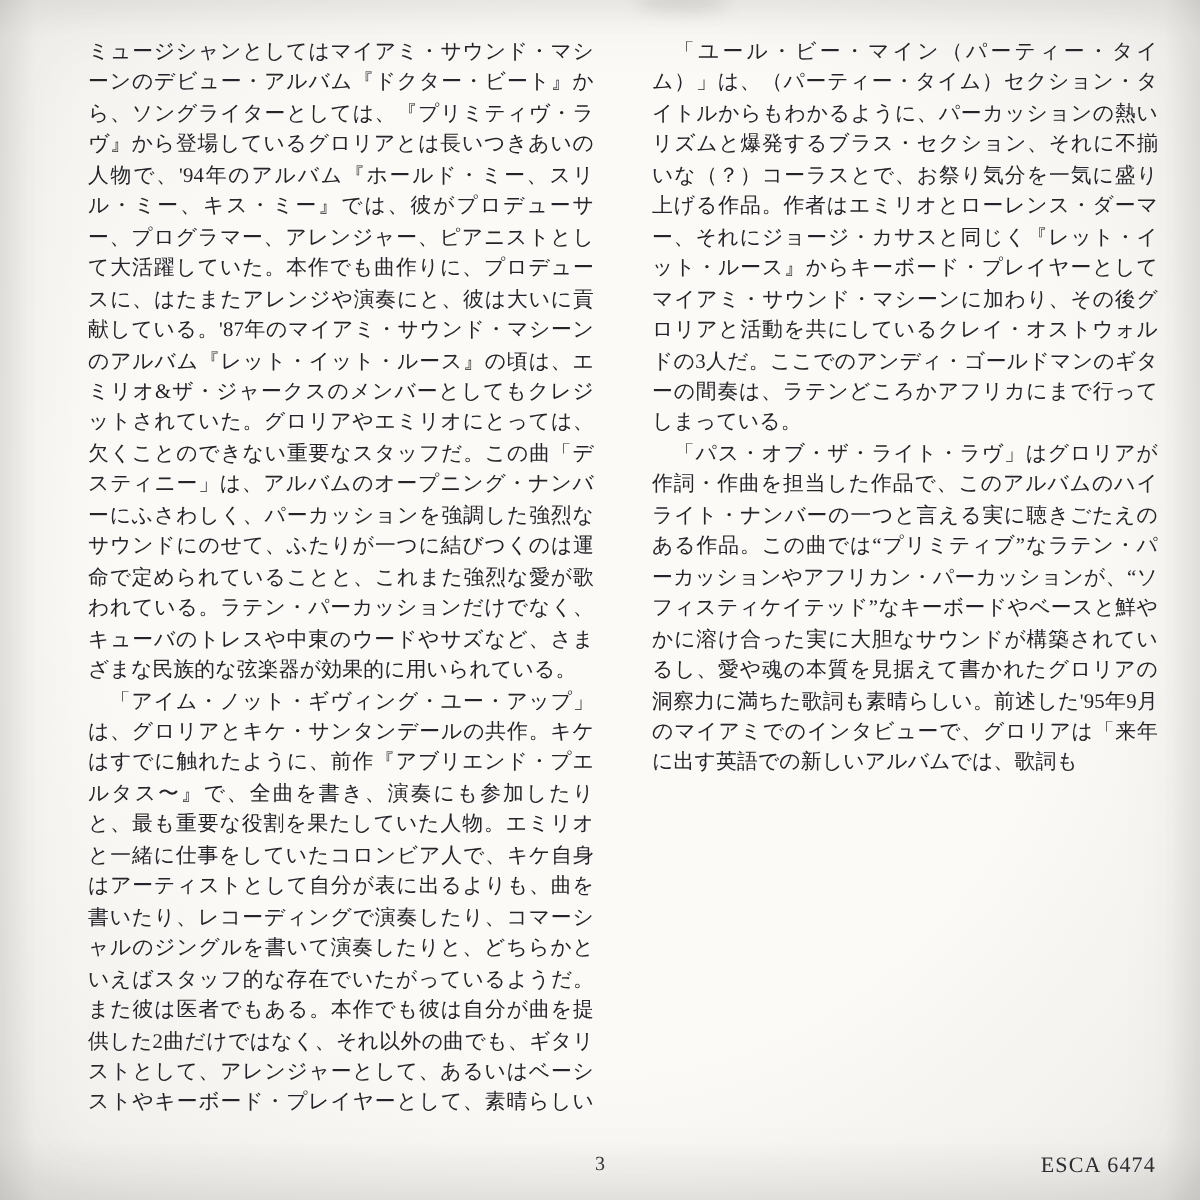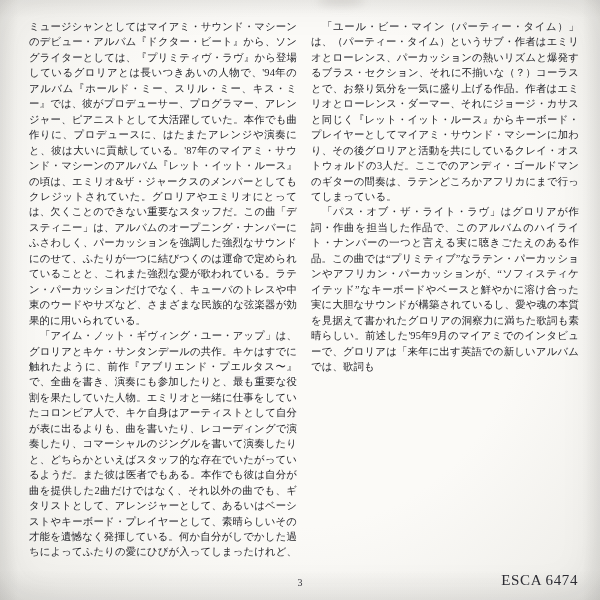--- a/index.html
+++ b/index.html
@@ -43,20 +43,21 @@
   }
   .column {
     width: 268px;
     height: 540px;
     overflow: hidden;
     color: #24242a;
     font-size: 10.4px;
     line-height: 15.45px;
     text-align: justify;
     letter-spacing: 0.1px;
+    margin-left: 15px;
   }
   .para {
     margin: 0;
     text-indent: 0;
   }
   .para.indent {
     text-indent: 1.05em;
   }
   .footer-pagenum {
     position: absolute;
@@ -64,40 +65,40 @@
     right: 0;
     bottom: 12px;
     text-align: center;
     font-size: 10px;
     color: #33333a;
   }
   .footer-catalog {
     position: absolute;
     right: 22px;
     bottom: 11px;
-    font-size: 15px;
+    font-size: 11px;
     letter-spacing: 0.6px;
     color: #2c2c33;
     text-align: right;
   }
 </style>
 </head>
 <body>
 
 <div class="page">
 
   <div class="scan-smudge"></div>
 
   <div class="columns">
     <div class="column">
         <p class="para">ミュージシャンとしてはマイアミ・サウンド・マシーンのデビュー・アルバム『ドクター・ビート』から、ソングライターとしては、『プリミティヴ・ラヴ』から登場しているグロリアとは長いつきあいの人物で、'94年のアルバム『ホールド・ミー、スリル・ミー、キス・ミー』では、彼がプロデューサー、プログラマー、アレンジャー、ピアニストとして大活躍していた。本作でも曲作りに、プロデュースに、はたまたアレンジや演奏にと、彼は大いに貢献している。'87年のマイアミ・サウンド・マシーンのアルバム『レット・イット・ルース』の頃は、エミリオ&amp;ザ・ジャークスのメンバーとしてもクレジットされていた。グロリアやエミリオにとっては、欠くことのできない重要なスタッフだ。この曲「デスティニー」は、アルバムのオープニング・ナンバーにふさわしく、パーカッションを強調した強烈なサウンドにのせて、ふたりが一つに結びつくのは運命で定められていることと、これまた強烈な愛が歌われている。ラテン・パーカッションだけでなく、キューバのトレスや中東のウードやサズなど、さまざまな民族的な弦楽器が効果的に用いられている。</p>
         <p class="para indent">「アイム・ノット・ギヴィング・ユー・アップ」は、グロリアとキケ・サンタンデールの共作。キケはすでに触れたように、前作『アブリエンド・プエルタス〜』で、全曲を書き、演奏にも参加したりと、最も重要な役割を果たしていた人物。エミリオと一緒に仕事をしていたコロンビア人で、キケ自身はアーティストとして自分が表に出るよりも、曲を書いたり、レコーディングで演奏したり、コマーシャルのジングルを書いて演奏したりと、どちらかといえばスタッフ的な存在でいたがっているようだ。また彼は医者でもある。本作でも彼は自分が曲を提供した2曲だけではなく、それ以外の曲でも、ギタリストとして、アレンジャーとして、あるいはベーシストやキーボード・プレイヤーとして、素晴らしいその才能を遺憾なく発揮している。何か自分がしでかした過ちによってふたりの愛にひびが入ってしまったけれど、あなたのことは絶対にあきらめないという女性の強い決意が歌われるこの曲でも、キケの弾くガット・ギターとエドウィン・ボニーラの乾いた音のパーカッションとが、サウンド全体に強いアクセントをつけている。</p>
       </div>
     <div class="column">
-        <p class="para indent">「ユール・ビー・マイン（パーティー・タイム）」は、（パーティー・タイム）というサブ・作者はエミリオとローレンス、パーカッションの熱いリズムと爆発するブラス・セクション、それに不揃いな（？）コーラスとで、お祭り気分を一気に盛り上げる作品。作者はエミリオとローレンス・ダーマー、それにジョージ・カサスと同じく『レット・イット・ルース』からキーボード・プレイヤーとしてマイアミ・サウンド・マシーンに加わり、その後グロリアと活動を共にしているクレイ・オストウォルドの3人だ。ここでのアンディ・ゴールドマンのギターの間奏は、ラテンどころかアフリカにまで行ってしまっている。</p>
+        <p class="para indent">「ユール・ビー・マイン（パーティー・タイム）」は、（パーティー・タイム）セクション・タイトルからもわかるように、パーカッションの熱いリズムと爆発するブラス・セクション、それに不揃いな（？）コーラスとで、お祭り気分を一気に盛り上げる作品。作者はエミリオとローレンス・ダーマー、それにジョージ・カサスと同じく『レット・イット・ルース』からキーボード・プレイヤーとしてマイアミ・サウンド・マシーンに加わり、その後グロリアと活動を共にしているクレイ・オストウォルドの3人だ。ここでのアンディ・ゴールドマンのギターの間奏は、ラテンどころかアフリカにまで行ってしまっている。</p>
         <p class="para indent">「パス・オブ・ザ・ライト・ラヴ」はグロリアが作詞・作曲を担当した作品で、このアルバムのハイライト・ナンバーの一つと言える実に聴きごたえのある作品。この曲では“プリミティブ”なラテン・パーカッションやアフリカン・パーカッションが、“ソフィスティケイテッド”なキーボードやベースと鮮やかに溶け合った実に大胆なサウンドが構築されているし、愛や魂の本質を見据えて書かれたグロリアの洞察力に満ちた歌詞も素晴らしい。前述した'95年9月のマイアミでのインタビューで、グロリアは「来年に出す英語での新しいアルバムでは、歌詞も</p>
       </div>
   </div>
 
   <div class="footer-pagenum">3</div>
 
   <div class="footer-catalog">ESCA 6474</div>
 
 </div>
 

